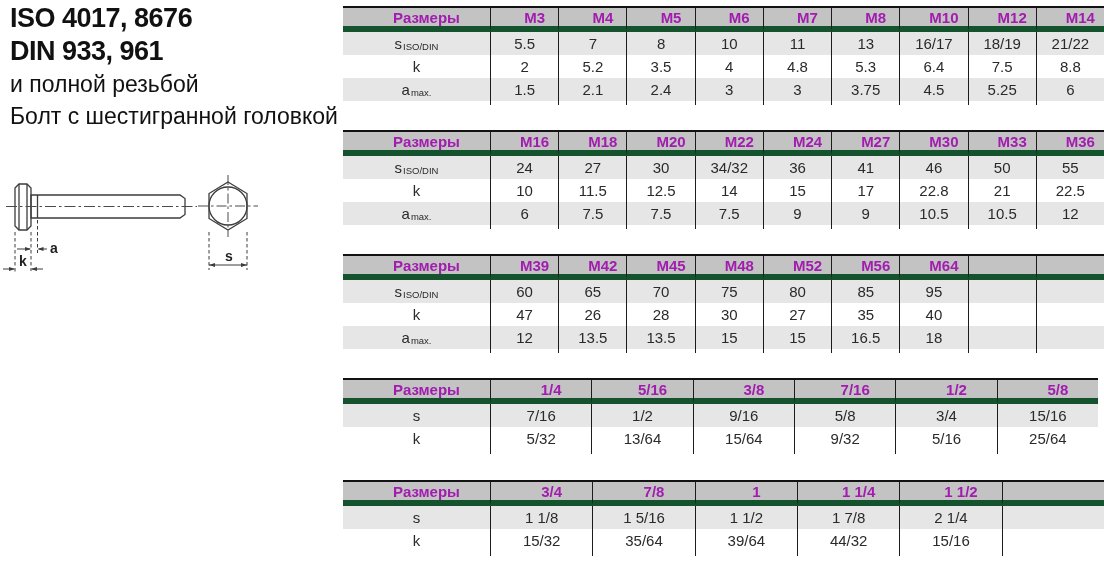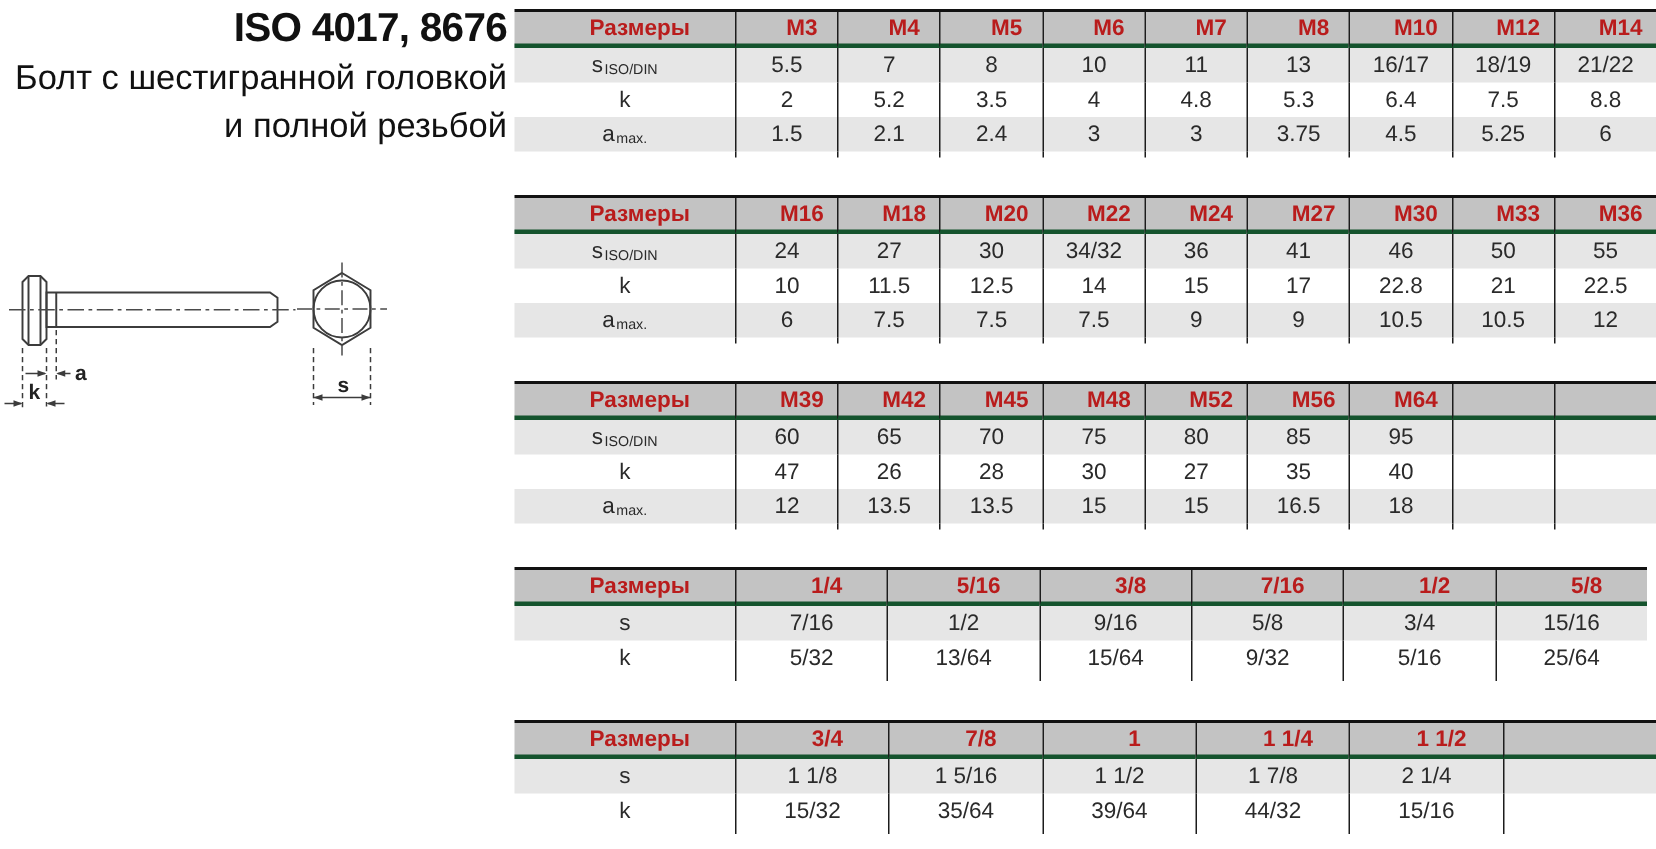--- a/index.html
+++ b/index.html
@@ -7,21 +7,21 @@
   .screen {
     position: relative;
     width: 1104px;
     height: 566px;
     background: #ffffff;
     overflow: hidden;
     color: #1a1a1a;
   }
 
   
-  .titleblock { position: absolute; left: 10px; top: 2px; text-align: right; }
+  .titleblock { position: absolute; left: 10px; top: 2px; }
   .title-line { font-weight: bold; font-size: 27px; line-height: 33px; letter-spacing: -0.5px; color: #111; }
   .subtitle-line { font-size: 23px; line-height: 32px; color: #111; }
 
   
   .drawing { position: absolute; left: 0; top: 165px; }
 
   
   .dim-table {
     position: absolute;
     left: 343px;
@@ -41,36 +41,37 @@
 
   .cell {
     display: flex;
     align-items: center;
     justify-content: center;
     font-size: 15px;
     white-space: nowrap;
     overflow: hidden;
   }
   .cell.col { border-left: 1.5px solid #1c1c1c; }
-  .cell.th  { background: #c3c3c3; font-weight: bold; border-bottom: 3px solid #14532d; color: #b91c1c; padding-left: 20px; }
+  .cell.th  { background: #c3c3c3; font-weight: bold; border-bottom: 6px solid #14532d; color: #a21caf; padding-left: 20px; }
   .cell.stripe { background: #e6e6e6; }
   .cell.val { color: #2a2a2a; }
   .cell.rl  { color: #2a2a2a; }
   .cell.rl sub { font-size: 9.5px; line-height: 1; transform: translateY(3px); margin-left: 1px; }
   .cell.ov  { background: transparent; }
 </style>
 </head>
 <body>
 
 <div class="screen">
 
   <div class="titleblock">
     <div class="title-line">ISO 4017, 8676</div>
+    <div class="title-line">DIN 933, 961</div>
+    <div class="subtitle-line">и полной резьбой</div>
     <div class="subtitle-line">Болт с шестигранной головкой</div>
-    <div class="subtitle-line">и полной резьбой</div>
   </div>
 
   <svg class="drawing" width="290" height="118" viewBox="0 162 290 118" xmlns="http://www.w3.org/2000/svg">
 
     <g stroke="#3c3c3c" fill="none" stroke-width="1.3">
       <polygon points="15,185 19,181 27,181 31,185 31,223 27,227 19,227 15,223"></polygon>
       <line x1="19" y1="181" x2="19" y2="227"></line>
       <line x1="27" y1="181" x2="27" y2="227"></line>
       <polygon points="31,192 180,192 185,195.5 185,211.5 180,215 31,215"></polygon>
       <line x1="37.5" y1="192" x2="37.5" y2="215"></line>

